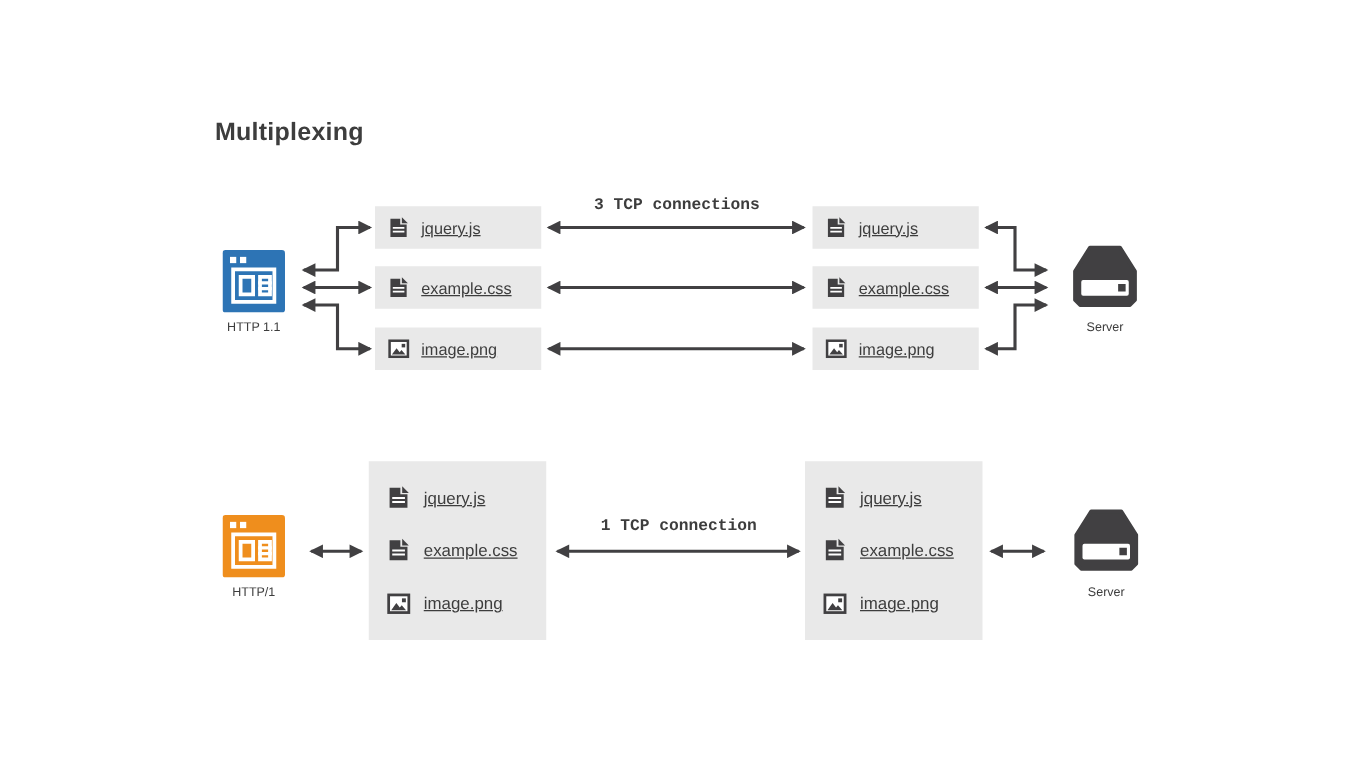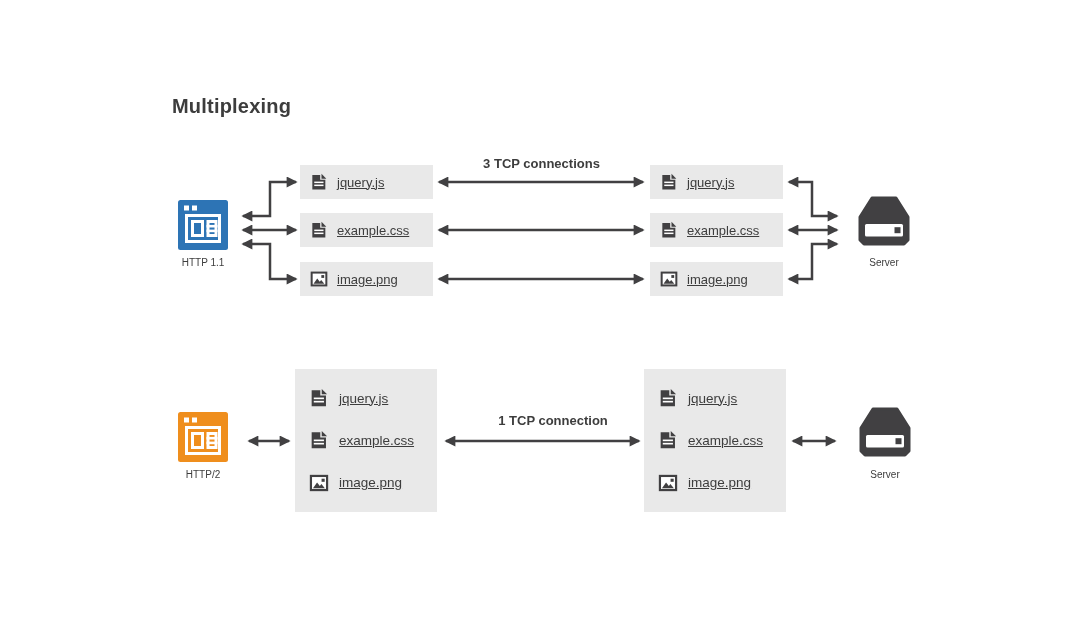--- a/index.html
+++ b/index.html
@@ -24,21 +24,21 @@
   .fname { font-size:13px; color:var(--text);text-decoration:underline; }
 
   .bigbox { position:absolute; width:142px; height:143px; background:var(--box-bg);
             display:flex; flex-direction:column; justify-content:space-around;
             padding:8px 0 8px 13px; box-sizing:border-box; }
   .bigrow { display:flex; align-items:center; gap:9px; }
   .bigrow svg { width:22px; height:22px; display:block; }
   .bigrow .fname { font-size:13.5px; }
 
   .conn-label { position:absolute; text-align:center; font-size:13px; font-weight:600;
-                color:var(--text); }
+                color:var(--text);font-family:Liberation Mono, monospace; }
 
   .arrows { position:absolute; left:0; top:0; width:1088px; height:624px; pointer-events:none; }
   .arrows path.c { fill:none; stroke:var(--dark); stroke-width:2.5; }
   #ah path { fill:var(--dark); }
 </style>
 </head>
 <body>
 
 <svg width="0" height="0" style="position:absolute" aria-hidden="true">
   <defs>
@@ -127,21 +127,21 @@
         <use href="#i-server"></use>
       </svg>
   </div>
   <div class="node-label" style="left:884px;top:257px">Server</div>
 
   <div class="node client-orange" style="left:178px;top:412px">
     <svg width="50" height="50">
         <use href="#i-browser"></use>
       </svg>
   </div>
-  <div class="node-label" style="left:203px;top:469px">HTTP/2</div>
+  <div class="node-label" style="left:203px;top:469px">HTTP/1</div>
 
   <div class="bigbox" style="left:295px;top:369px">
     <div class="bigrow">
       <svg class="dark-ic">
           <use href="#i-file"></use>
         </svg>
       <span class="fname">jquery.js</span>
     </div>
     <div class="bigrow">
       <svg class="dark-ic">
@@ -150,21 +150,21 @@
       <span class="fname">example.css</span>
     </div>
     <div class="bigrow">
       <svg class="dark-ic">
           <use href="#i-image"></use>
         </svg>
       <span class="fname">image.png</span>
     </div>
   </div>
 
-  <div class="conn-label" style="left:453px;top:413px;width:200px">1 TCP connection</div>
+  <div class="conn-label" style="left:443px;top:413px;width:200px">1 TCP connection</div>
 
   <div class="bigbox" style="left:644px;top:369px">
     <div class="bigrow">
       <svg class="dark-ic">
           <use href="#i-file"></use>
         </svg>
       <span class="fname">jquery.js</span>
     </div>
     <div class="bigrow">
       <svg class="dark-ic">

